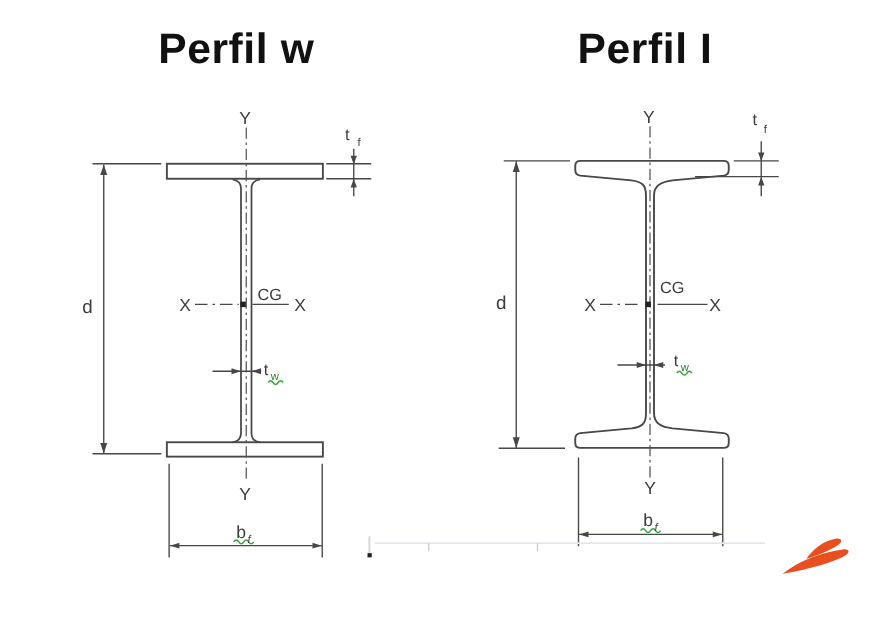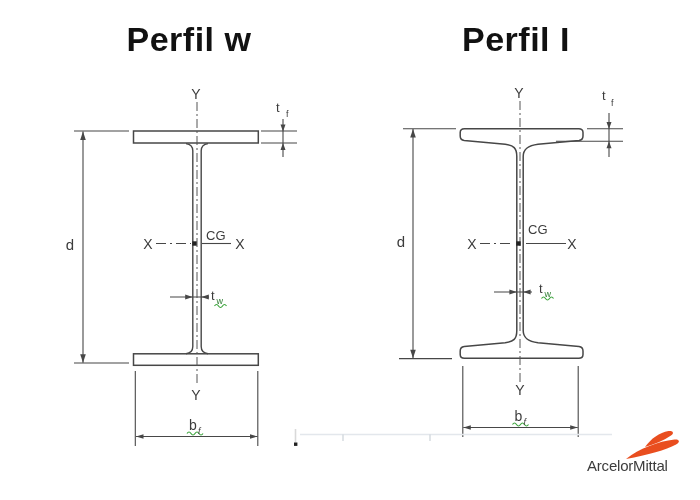--- a/index.html
+++ b/index.html
@@ -142,14 +142,13 @@
       <line x1="295.5" y1="429" x2="295.5" y2="442.5" stroke="#d9d9d9" stroke-width="1.6"></line>
       <rect x="294" y="442.5" width="3.4" height="3.4" fill="#222222"></rect>
     </g>
 
     <g>
       <path d="M626 459 C 640 448 658 441.5 674.5 439.5 C 679.5 439 680.5 442 676 444.5 C 666 450 648 455 626 459 Z" fill="#e94e1f"></path>
       <path d="M645 447 C 651 438.5 659.5 432.5 668.5 431 C 673 430.3 674.5 433 671 435.5 C 663 441 654.5 444 645 447 Z" fill="#e94e1f"></path>
     </g>
   </svg>
 
-  <div class="logo-text">ArcelorMittal</div>
 </div>
 
 </body></html>

